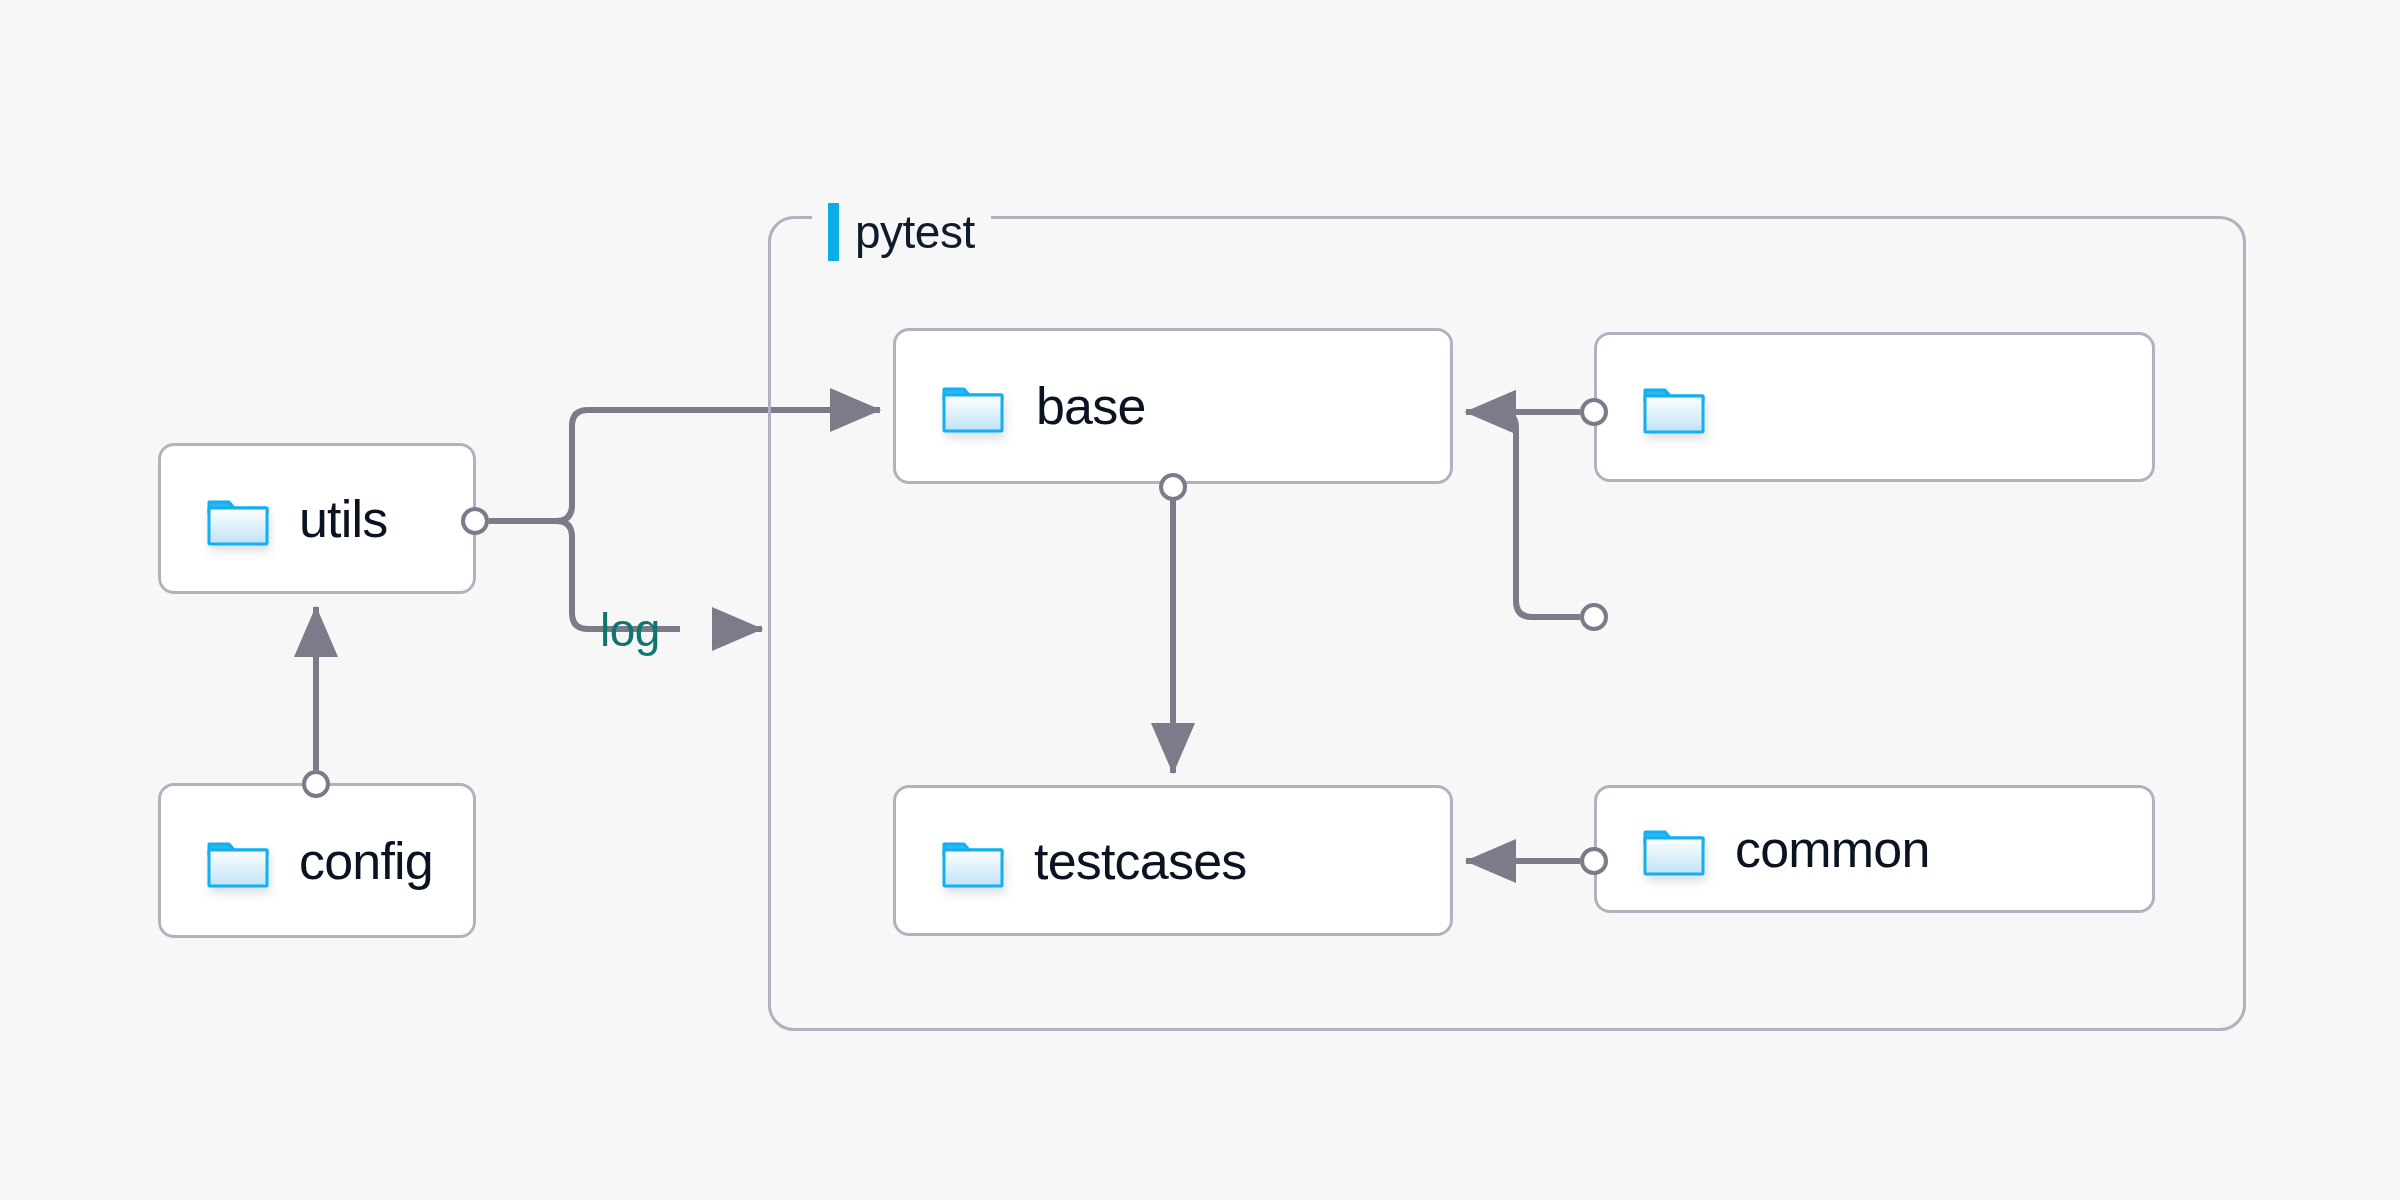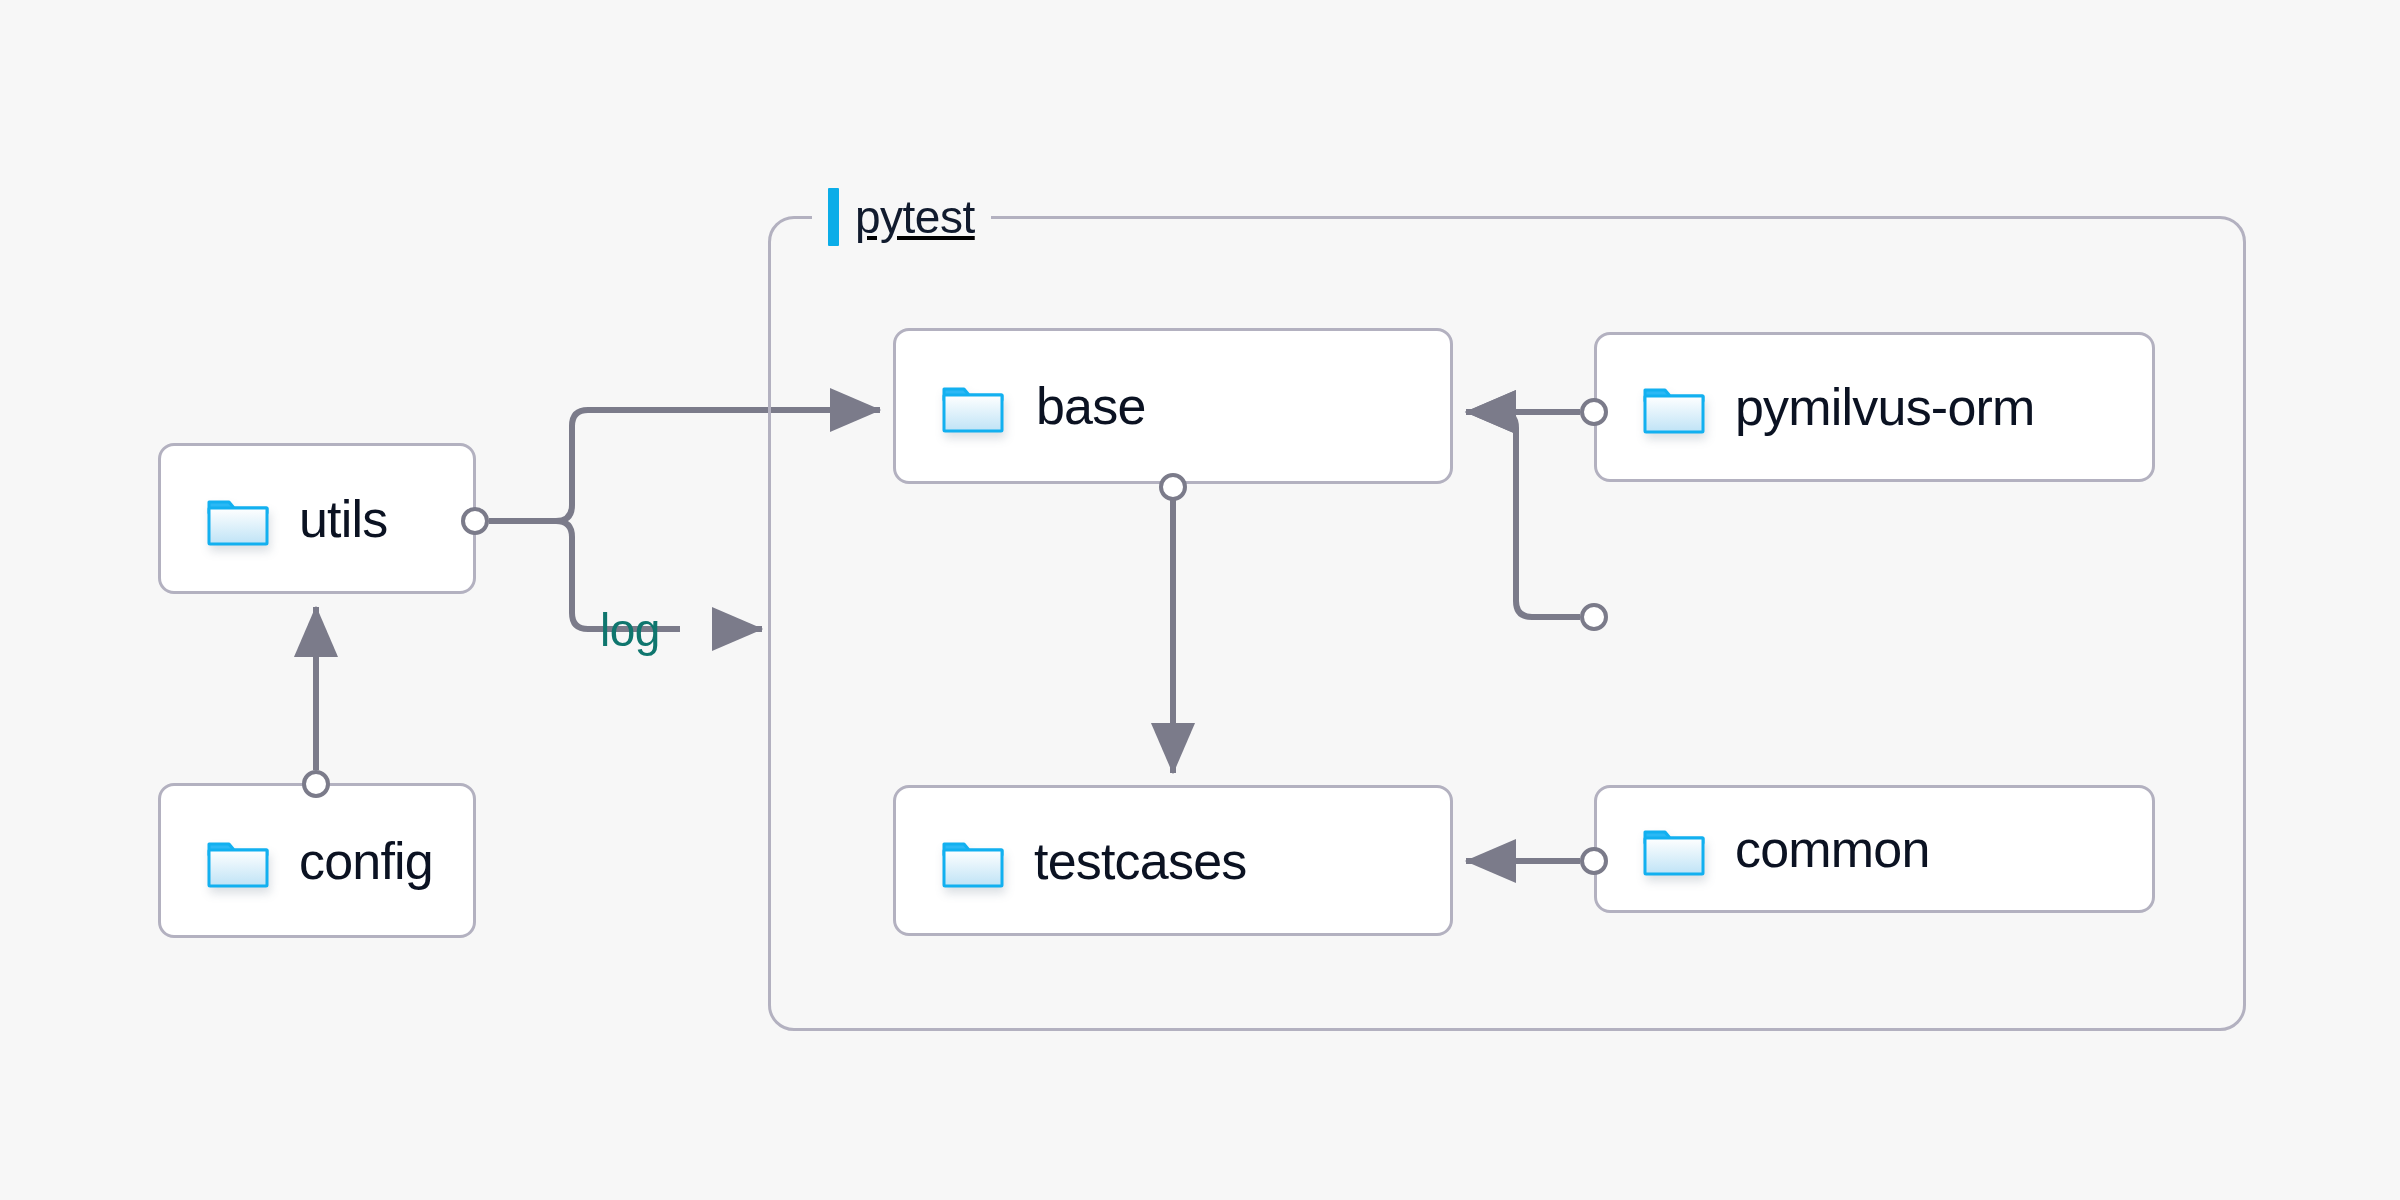--- a/index.html
+++ b/index.html
@@ -137,21 +137,21 @@
       <path d="M 1580 412 L 1466 412" marker-end="url(#arrowhead)"></path>
 
       <path d="M 1580 617 L 1532 617 Q 1516 617 1516 601 L 1516 428 Q 1516 412 1500 412 L 1466 412" marker-end="url(#arrowhead)"></path>
 
       <path d="M 1580 861 L 1466 861" marker-end="url(#arrowhead)"></path>
     </g>
   </svg>
 
   <div class="group-box" style="left:768px; top:216px; width:1478px; height:815px;"></div>
 
-  <div class="group-label-wrap" style="left:812px; top:186px;text-decoration:underline;">
+  <div class="group-label-wrap" style="left:812px; top:201px;">
     <span class="group-accent-bar"></span>
     <span class="group-label-text">pytest</span>
   </div>
 
   <div class="node" style="left:158px; top:443px; width:318px; height:151px;">
     <span class="folder-icon">
       <svg viewBox="0 0 62 54" width="62" height="54" xmlns="http://www.w3.org/2000/svg">
         <defs>
           <linearGradient id="fg1" x1="0" y1="0" x2="0" y2="1">
             <stop offset="0%" stop-color="#ffffff"></stop>
@@ -219,21 +219,20 @@
         <defs>
           <linearGradient id="fg5" x1="0" y1="0" x2="0" y2="1">
             <stop offset="0%" stop-color="#ffffff"></stop>
               <stop offset="100%" stop-color="#bfe3f6"></stop>
           </linearGradient>
         </defs>
         <path d="M2 10 h20 l5 6 h33 v5 H2 Z" fill="#2bb8f5" stroke="#12b0f0" stroke-width="3" stroke-linejoin="round"></path>
         <rect x="2" y="16" width="58" height="36" rx="1" fill="url(#fg5)" stroke="#12b0f0" stroke-width="3"></rect>
       </svg>
     </span>
-    <span class="node-label">pymilvus-orm</span>
   </div>
 
 
   <div class="node" style="left:1594px; top:785px; width:561px; height:128px;">
     <span class="folder-icon">
       <svg viewBox="0 0 62 54" width="62" height="54" xmlns="http://www.w3.org/2000/svg">
         <defs>
           <linearGradient id="fg7" x1="0" y1="0" x2="0" y2="1">
             <stop offset="0%" stop-color="#ffffff"></stop>
               <stop offset="100%" stop-color="#bfe3f6"></stop>

